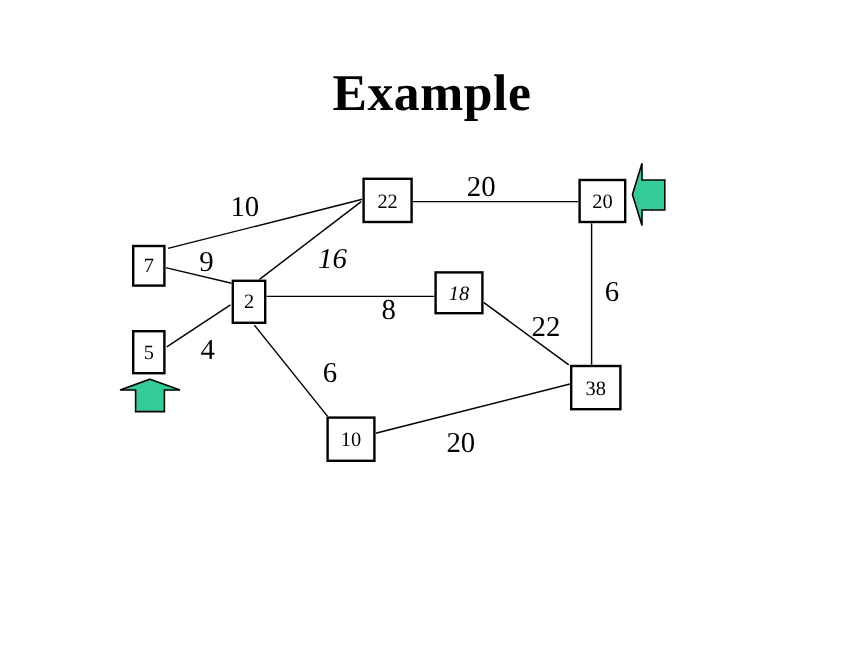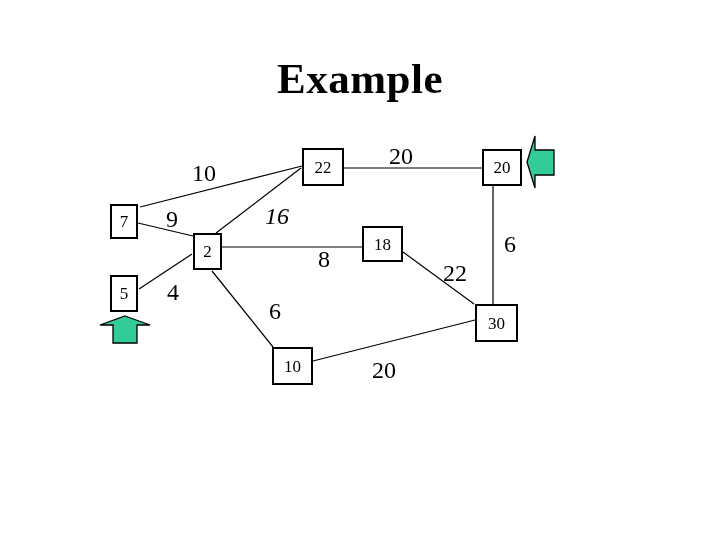--- a/index.html
+++ b/index.html
@@ -77,23 +77,23 @@
     <line x1="313" y1="361" x2="475" y2="320"></line>
 
     <polygon points="527,162 535,136 535,150 554,150 554,175 535,175 535,188" stroke="#000000" stroke-width="1.3" fill="#33CC99"></polygon>
     <polygon points="125,316 150,325 137,325 137,343 113,343 113,325 100,325" stroke="#000000" stroke-width="1.3" fill="#33CC99"></polygon>
   </svg>
 
   <div class="node" style="left:302px; top:148px; width:42px; height:38px;">22</div>
   <div class="node" style="left:482px; top:149px; width:40px; height:37px;">20</div>
   <div class="node" style="left:110px; top:204px; width:28px; height:35px;">7</div>
   <div class="node" style="left:193px; top:233px; width:29px; height:37px;">2</div>
-  <div class="node" style="left:362px; top:226px; width:41px; height:36px;">18</div>
+  <div class="node" style="left:362px; top:226px; width:41px; height:36px;font-style:italic;">18</div>
   <div class="node" style="left:110px; top:275px; width:28px; height:37px;">5</div>
-  <div class="node" style="left:475px; top:304px; width:43px; height:38px;">30</div>
+  <div class="node" style="left:475px; top:304px; width:43px; height:38px;">38</div>
   <div class="node" style="left:272px; top:347px; width:41px; height:38px;">10</div>
 
   <div class="elabel" style="left:204px; top:173px;">10</div>
   <div class="elabel" style="left:401px; top:156px;">20</div>
   <div class="elabel" style="left:172px; top:219px;">9</div>
   <div class="elabel" style="left:277px; top:216px;font-style:italic;">16</div>
   <div class="elabel" style="left:324px; top:259px;">8</div>
   <div class="elabel" style="left:455px; top:273px;">22</div>
   <div class="elabel" style="left:510px; top:244px;">6</div>
   <div class="elabel" style="left:173px; top:292px;">4</div>

